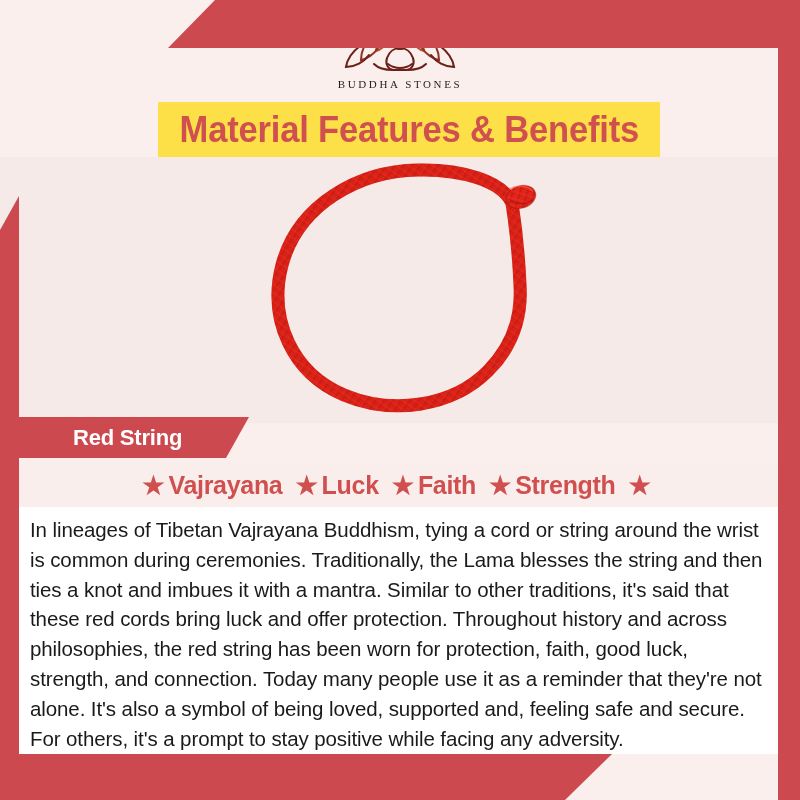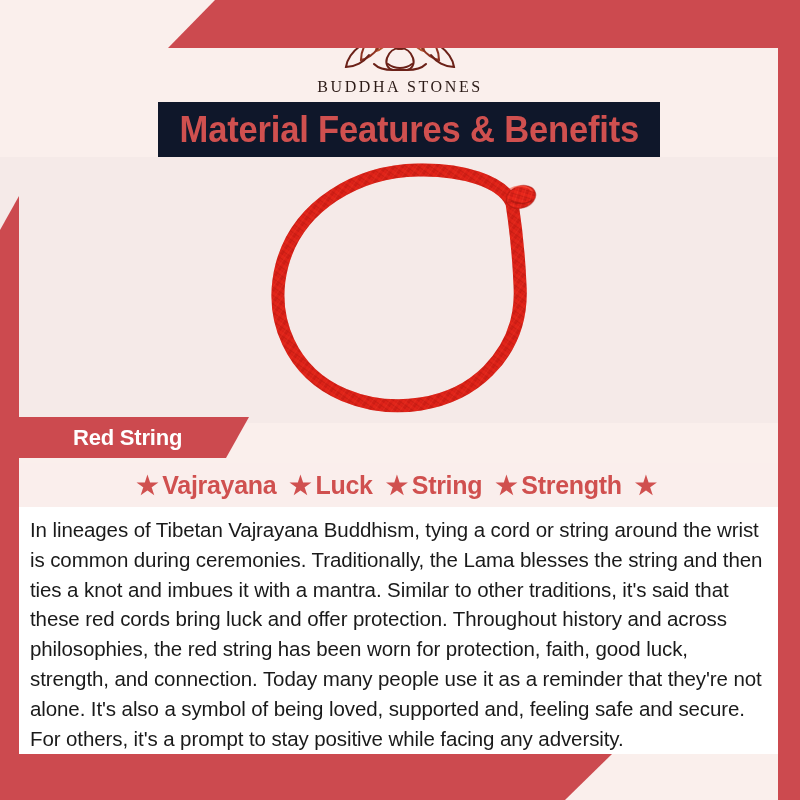--- a/index.html
+++ b/index.html
@@ -37,28 +37,28 @@
 
   
   .header { position:relative; height:102px; z-index:2; }
   .logo-wrap {
     position:absolute; left:0; right:0; top:14px;
     display:flex; flex-direction:column; align-items:center;
   }
   .logo-mark { width:128px; height:62px; display:block; }
   .logo-text {
     font-family:"Liberation Serif", serif;
-    font-size:16px; letter-spacing:2.6px; color:#2b1a16;
+    font-size:11px; letter-spacing:2.6px; color:#2b1a16;
     margin-top:2px; font-weight:400;
   }
 
   
   .title-band {
     position:absolute; left:158px; top:102px; width:502px; height:55px;
-    background:#0f172a; z-index:4;
+    background:#fde047; z-index:4;
     display:flex; align-items:center; justify-content:center;
   }
   .title-band h1 {
     font-family:"Liberation Sans Narrow","Liberation Sans",sans-serif;
     font-size:36px; font-weight:bold; color:#d0504f;
     letter-spacing:-0.2px; white-space:nowrap;
     transform:scaleX(0.96); transform-origin:center;
   }
 
   
@@ -181,21 +181,21 @@
   <div class="feature">
     <span class="star">★</span>
     <span>Vajrayana</span>
   </div>
   <div class="feature">
     <span class="star">★</span>
     <span>Luck</span>
   </div>
   <div class="feature">
     <span class="star">★</span>
-    <span>String</span>
+    <span>Faith</span>
   </div>
   <div class="feature">
     <span class="star">★</span>
     <span>Strength</span>
   </div>
   <div class="feature">
     <span class="star">★</span>
   </div>
 </div>
 

